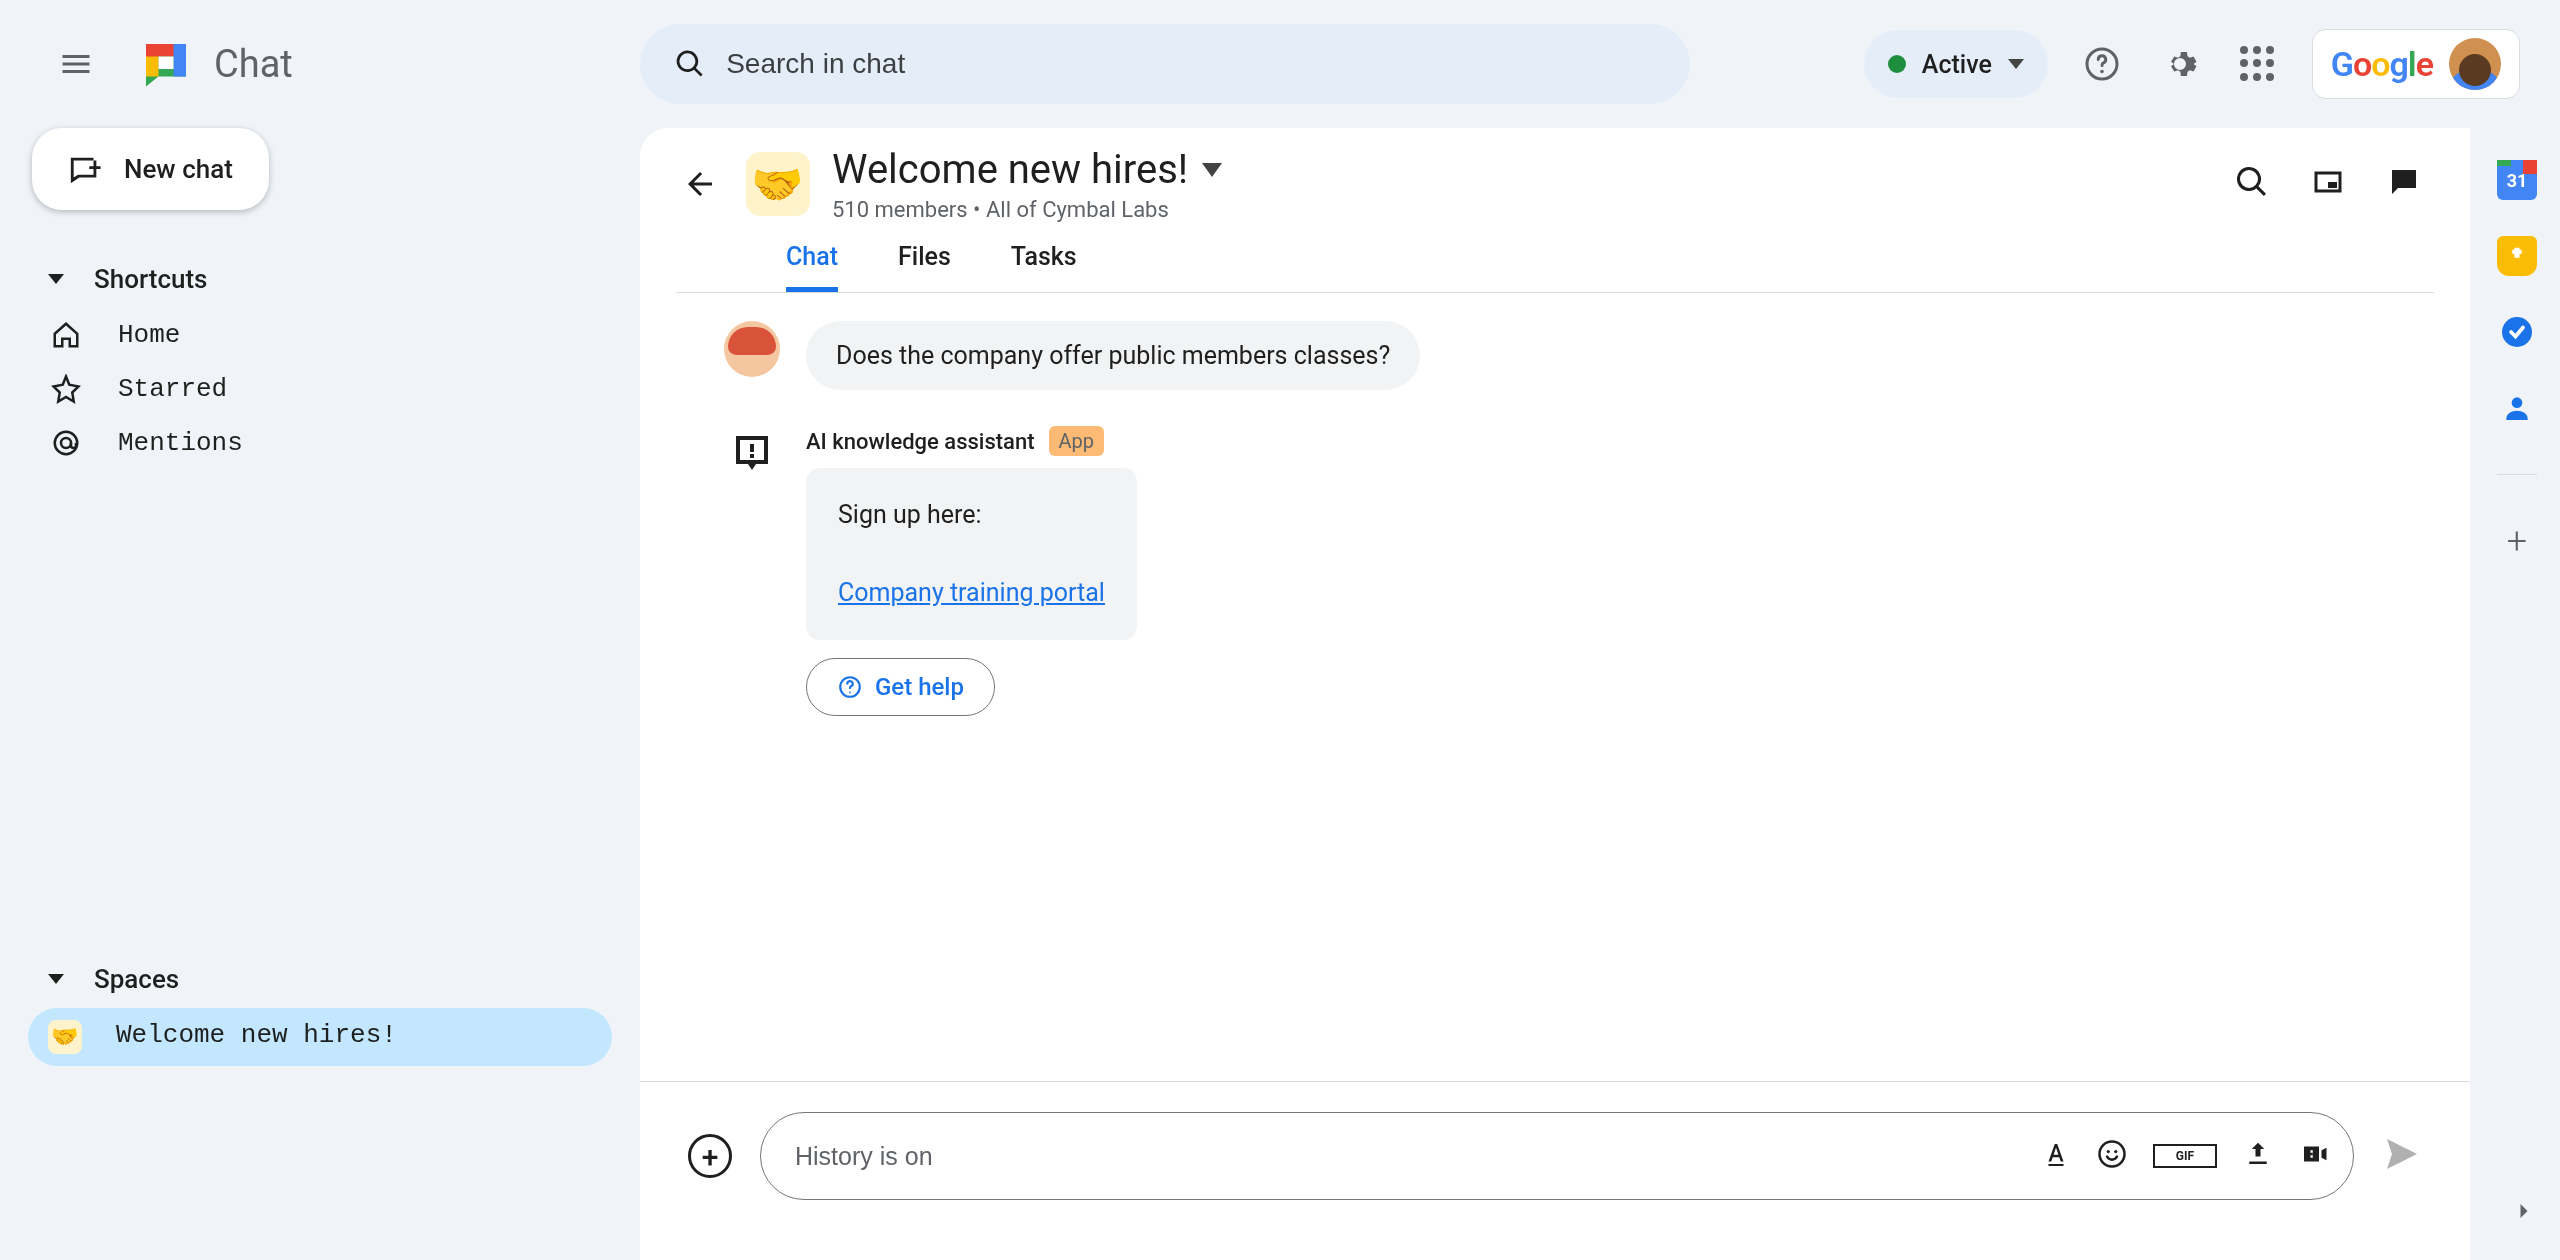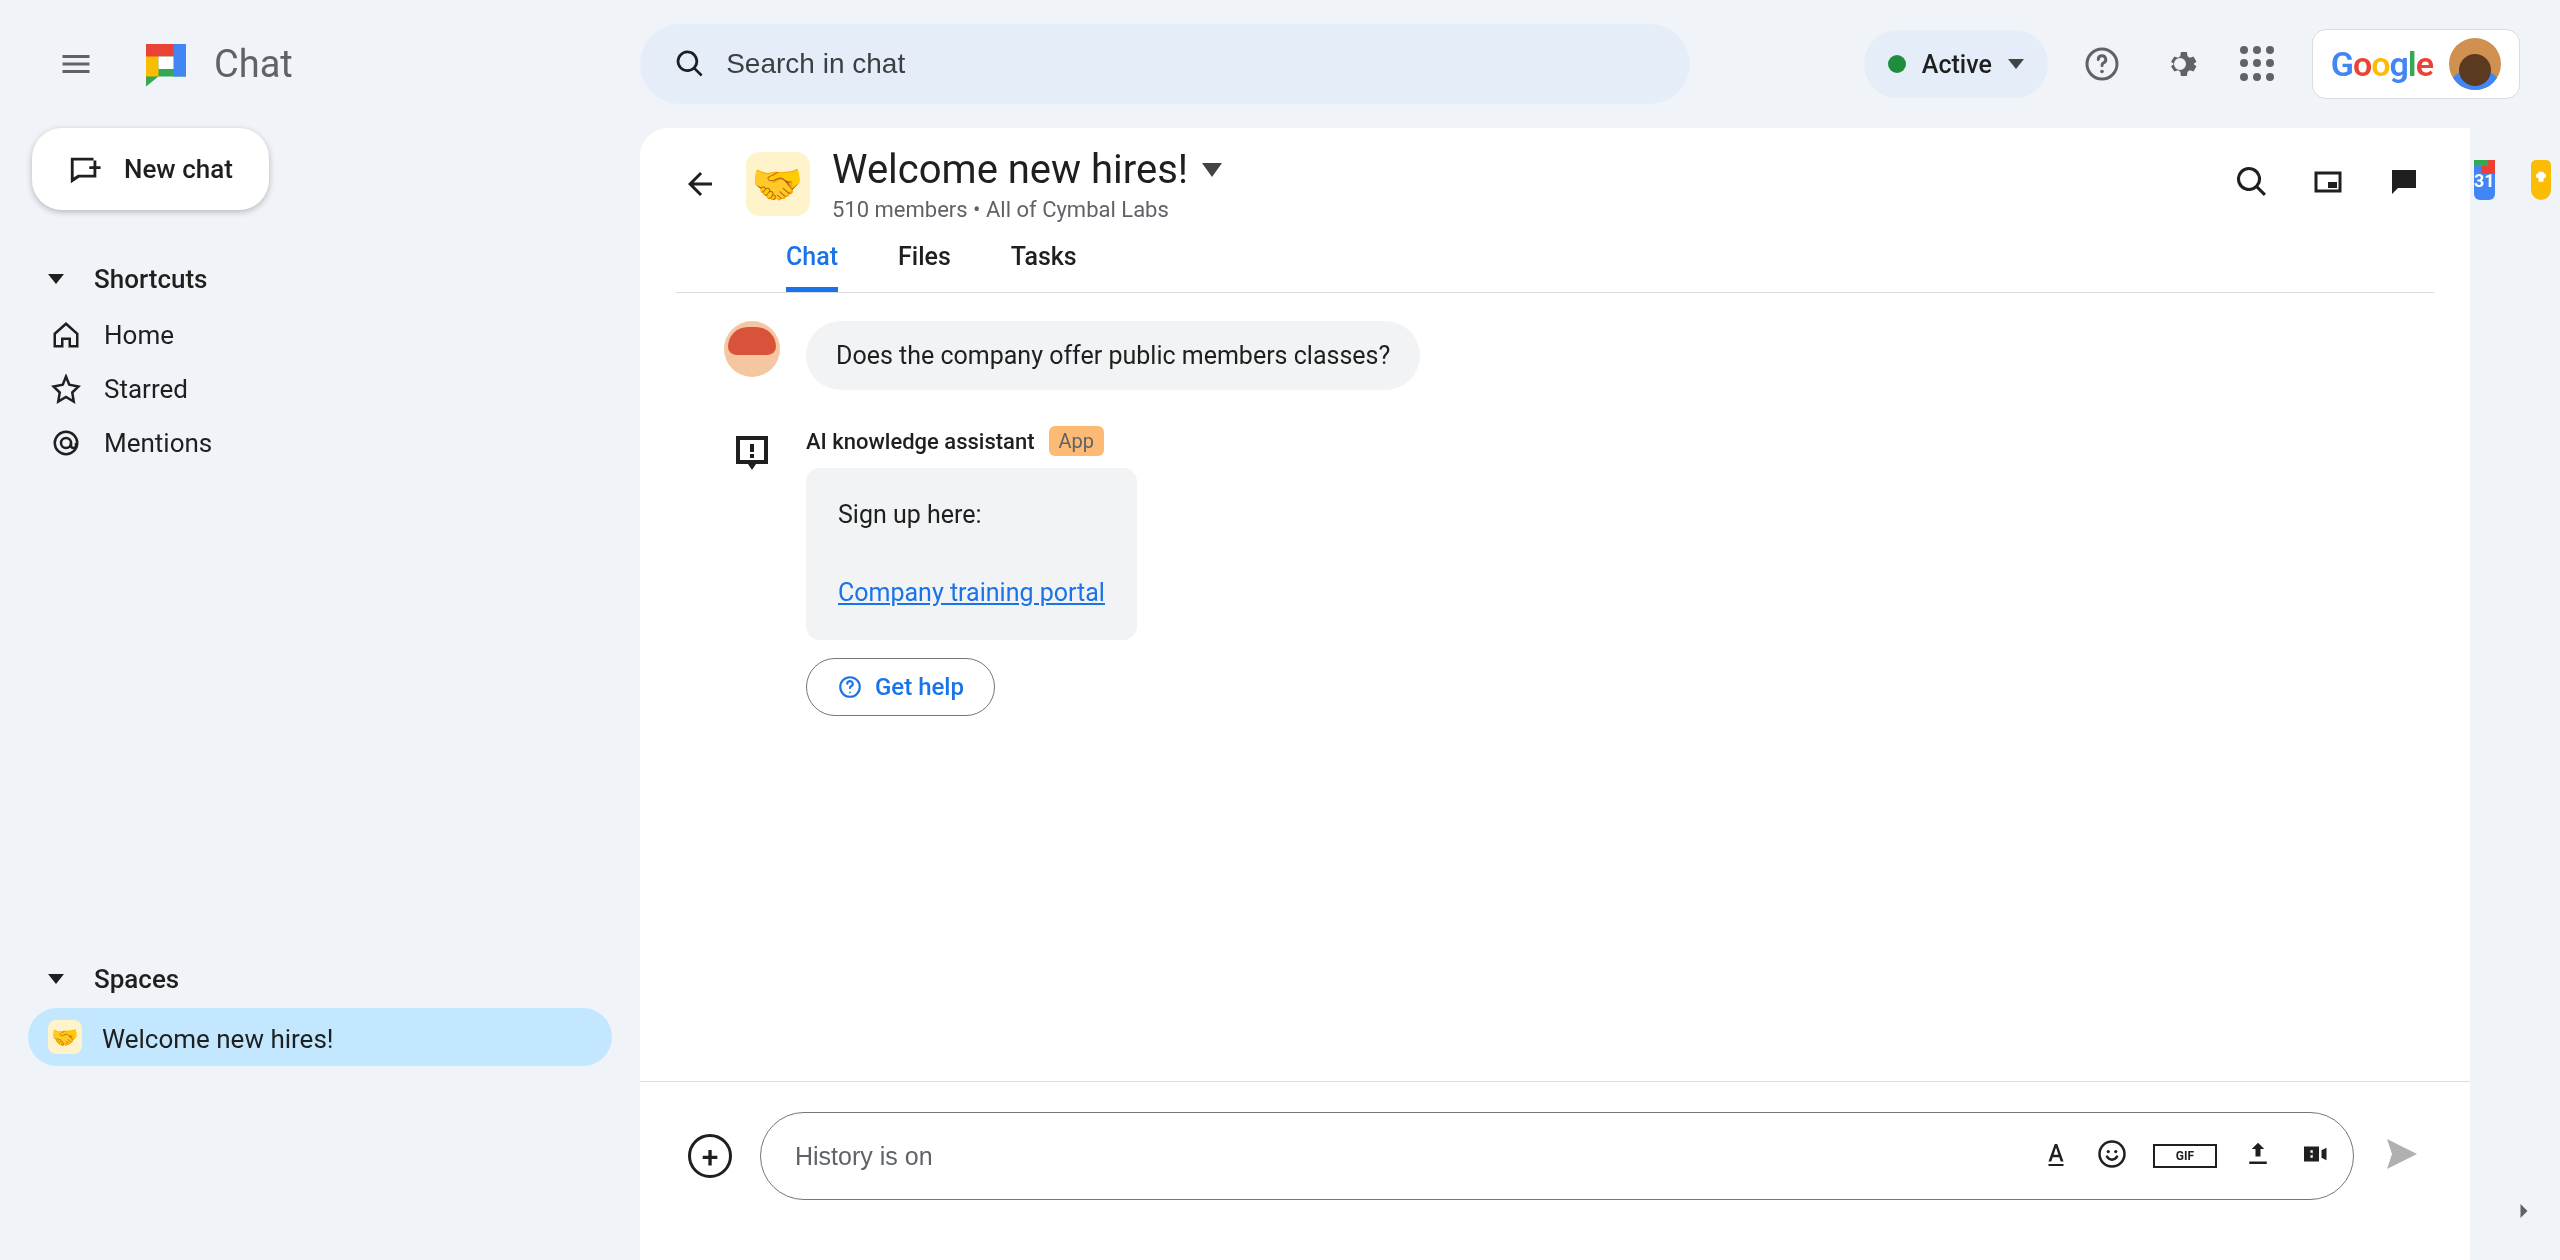--- a/index.html
+++ b/index.html
@@ -40,23 +40,23 @@
 }
 .new-chat-btn svg { width: 34px; height: 34px; fill: #1f1f1f; }
 
 .nav { padding: 0 28px; }
 .nav-section-header {
   display: flex; align-items: center; gap: 30px;
   padding: 14px 20px; font-size: 26px; font-weight: 500; cursor: pointer;
 }
 .nav-section-header .tri { width: 0; height: 0; border-left: 8px solid transparent; border-right: 8px solid transparent; border-top: 10px solid #1f1f1f; }
 .nav-item {
-  display: flex; align-items: flex-end; gap: 20px;
+  display: flex; align-items: flex-start; gap: 34px;
   padding: 12px 20px 12px 20px; border-radius: 40px;
-  font-size: 26px; cursor: pointer;
+  font-size: 26px; cursor: pointer; font-family: Liberation Mono, monospace;
 }
 .nav-item.selected { background: #c2e7ff; }
 .nav-item .ico { width: 36px; display: flex; justify-content: center; }
 .nav-item svg { width: 30px; height: 30px; fill: none; stroke: #1f1f1f; stroke-width: 2; }
 .space-emoji { width: 34px; height: 34px; background: #fff3cc; border-radius: 8px; display: flex; align-items: center; justify-content: center; font-size: 22px; }
 
 
 .maincol { flex: 1; display: flex; flex-direction: column; }
 
 .topbar-main { height: 128px; display: flex; align-items: center; gap: 30px; padding-right: 40px; }
@@ -139,21 +139,21 @@
   display: flex; align-items: center; padding: 0 24px 0 34px;
 }
 .compose-box input { flex: 1; border: none; outline: none; font-size: 25px; }
 .compose-box input::placeholder { color: #5f6368; }
 .compose-icons { display: flex; gap: 26px; align-items: center; }
 .compose-icons svg { width: 30px; height: 30px; fill: #1f1f1f; }
 .gif-ico { border: 2.5px solid #1f1f1f; border-radius: 0; font-size: 12px; font-weight: 700; padding: 4px 21px; line-height:1;}
 .send-btn svg { width: 40px; height: 40px; fill: #b0b0b0; }
 
 
-.sidepanel { position: absolute; right: 0; top: 140px; width: 86px; display: flex; flex-direction: row; align-items: center; gap: 36px; padding-top: 20px; }
+.sidepanel { position: absolute; right: 0; top: 140px; width: 86px; display: flex; flex-direction: column; align-items: center; gap: 36px; padding-top: 20px; }
 .sp-item { width: 40px; height: 40px; border-radius: 6px; display:flex;align-items:center;justify-content:center; font-size:18px; font-weight:700; cursor:pointer;}
 .sp-calendar{background:#4285f4;color:#fff;position:relative;}
 .sp-calendar::before{content:'';position:absolute;top:0;right:0;width:14px;height:14px;background:#ea4335;}
 .sp-calendar::after{content:'';position:absolute;top:0;left:0;width:14px;height:6px;background:#34a853;}
 .sp-keep{background:#fbbc05;color:#fff;border-radius:6px 6px 12px 12px;}
 .sp-tasks{color:#1a73e8;}
 .sp-tasks svg{width:36px;height:36px;fill:#1a73e8;}
 .sp-contacts svg{width:32px;height:32px;fill:#1a73e8;}
 .sp-divider{width:40px;height:1px;background:#dadce0;margin:10px 0;}
 .sp-plus{font-size:36px;color:#5f6368;font-weight:300;}

